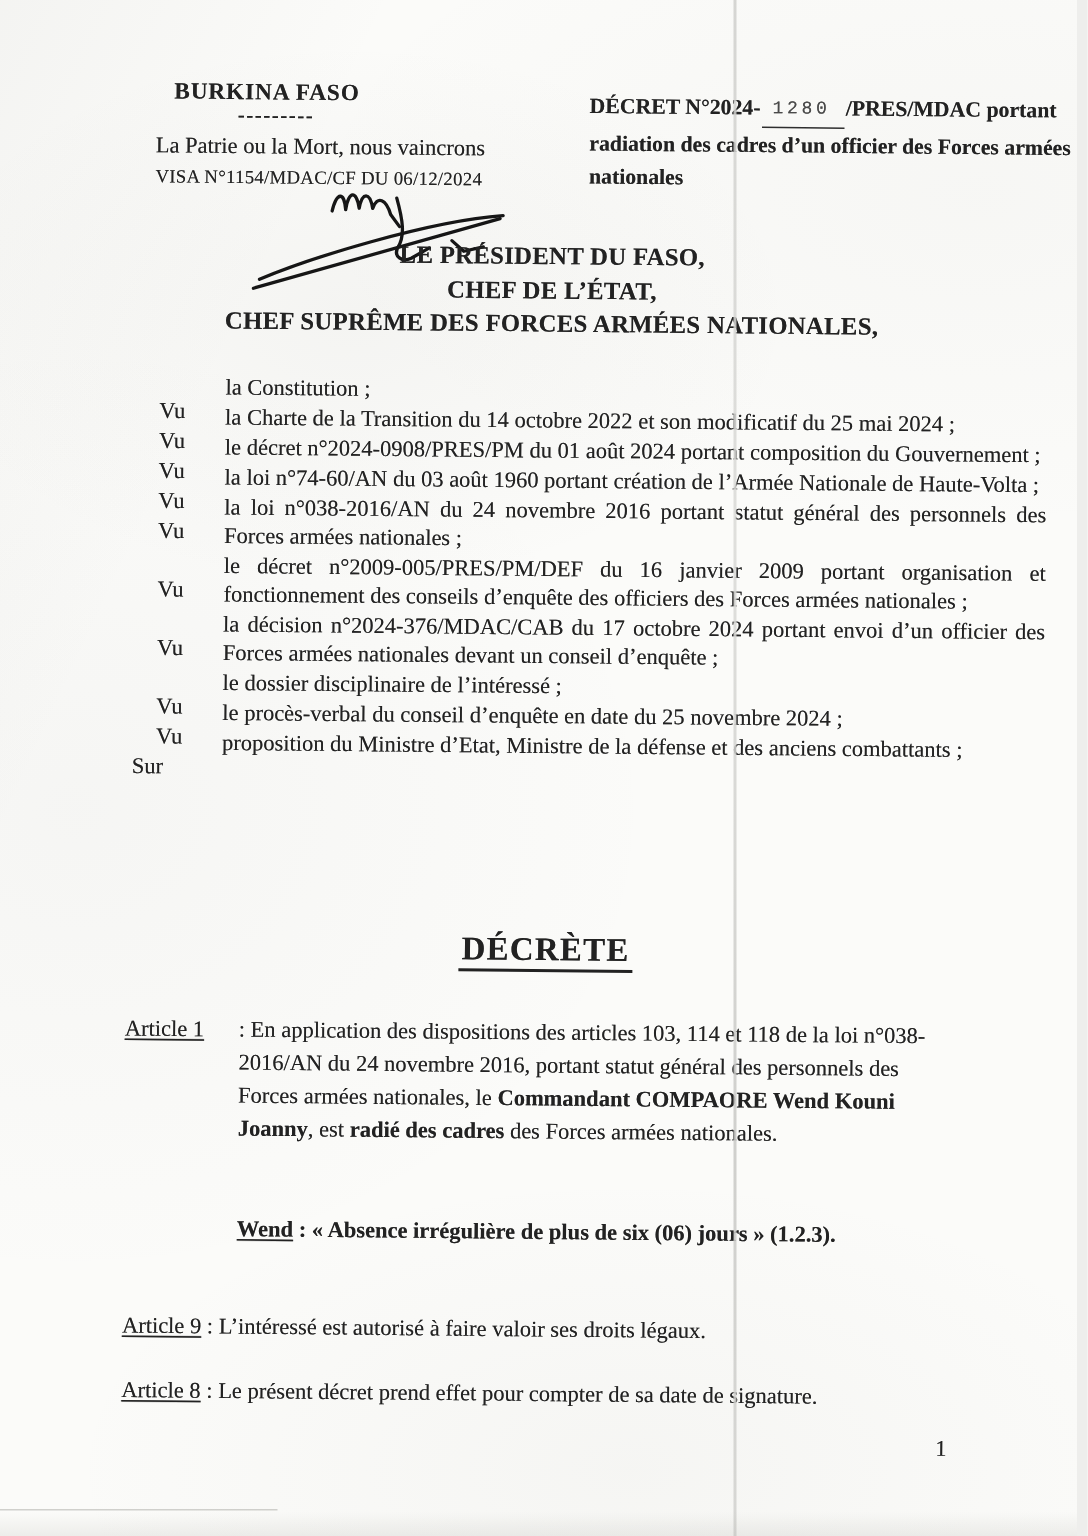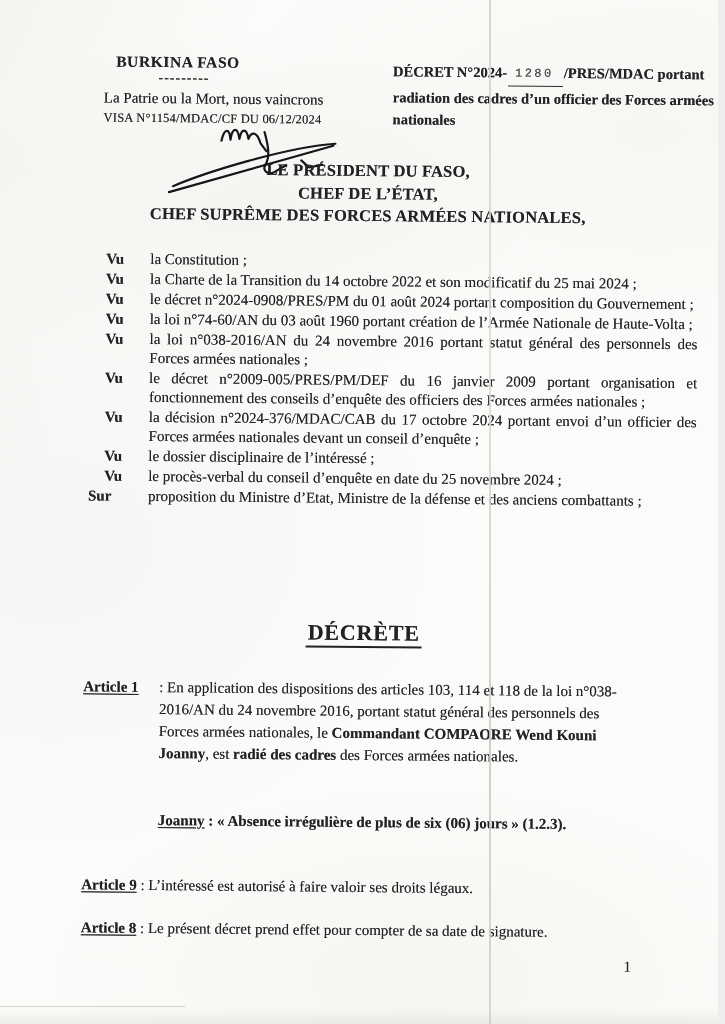--- a/index.html
+++ b/index.html
@@ -50,28 +50,28 @@
     font-family:"Liberation Mono","DejaVu Sans Mono",monospace;
     font-weight:normal;font-size:12px;letter-spacing:2.5px;color:#4a4a4a;
     border-bottom:1.6px solid #2e2e2e;
     padding:0 9px 1px 7px;margin:0 1px;
     transform:translateY(-1px);
   }
   .title-block{position:absolute;left:45px;top:160px;width:640px;text-align:center;
     font-weight:bold;font-size:16.5px;line-height:22.5px;letter-spacing:.2px;}
   .preamble{position:absolute;left:88px;top:252px;width:610px;font-size:15px;line-height:19px;}
   .p-item{position:relative;padding-left:60px;margin-bottom:1px;text-align:justify;width:548px;}
-  .p-item .lbl{position:absolute;left:16px;top:0;font-weight:bold;}
+  .p-item .lbl{position:absolute;left:16px;top:16px;font-weight:normal;}
   .p-item .lbl.sur{left:0;}
   .p-item.oneline{white-space:nowrap;text-align:left;}
   .decree-word-wrap{position:absolute;left:20px;top:620px;width:690px;text-align:center;}
   .decree-word{font-weight:bold;font-size:22px;letter-spacing:.8px;
     border-bottom:2px solid #222;padding:0 2px 1px;}
   .article{position:absolute;font-size:15px;line-height:22px;}
-  .article .a-lbl{font-weight:bold;text-decoration:underline;text-underline-offset:2px;}
+  .article .a-lbl{font-weight:normal;text-decoration:underline;text-underline-offset:2px;}
   .art1{left:85px;top:678px;width:556px;padding-left:76px;box-sizing:border-box;}
   .art1 .a-lbl{position:absolute;left:0;top:0;}
   .b{font-weight:bold;}
   .motif{position:absolute;left:161px;top:814px;font-size:15px;font-weight:bold;white-space:nowrap;}
   .motif .a-lbl{text-decoration:underline;text-underline-offset:2px;}
   .art-short{white-space:nowrap;}
   .art2{left:85px;top:876px;}
   .art3{left:85px;top:919px;}
   .page-num{position:absolute;left:628px;top:956px;font-size:15px;}
   svg.sig path{fill:none;stroke:#161616;stroke-width:2.2;stroke-linecap:round;stroke-linejoin:round;}
@@ -155,21 +155,21 @@
 
     <div class="decree-word-wrap">
       <span class="decree-word">DÉCRÈTE</span>
     </div>
 
     <div class="article art1">
       <span class="a-lbl">Article 1</span><span> : </span><span>En application des dispositions des articles 103, 114 et 118 de la loi n°038-2016/AN du 24 novembre 2016, portant statut général des personnels des Forces armées nationales, le </span><span class="b">Commandant COMPAORE Wend Kouni Joanny</span><span>, est </span><span class="b">radié des cadres</span><span> des Forces armées nationales.</span>
     </div>
 
     <div class="motif">
-      <span class="a-lbl">Joanny</span><span> : « Absence irrégulière de plus de six (06) jours » (1.2.3).</span>
+      <span class="a-lbl">Wend</span><span> : « Absence irrégulière de plus de six (06) jours » (1.2.3).</span>
     </div>
 
     <div class="article art-short art2">
       <span class="a-lbl">Article 9</span><span> : L’intéressé est autorisé à faire valoir ses droits légaux.</span>
     </div>
 
     <div class="article art-short art3">
       <span class="a-lbl">Article 8</span><span> : Le présent décret prend effet pour compter de sa date de signature.</span>
     </div>
 

